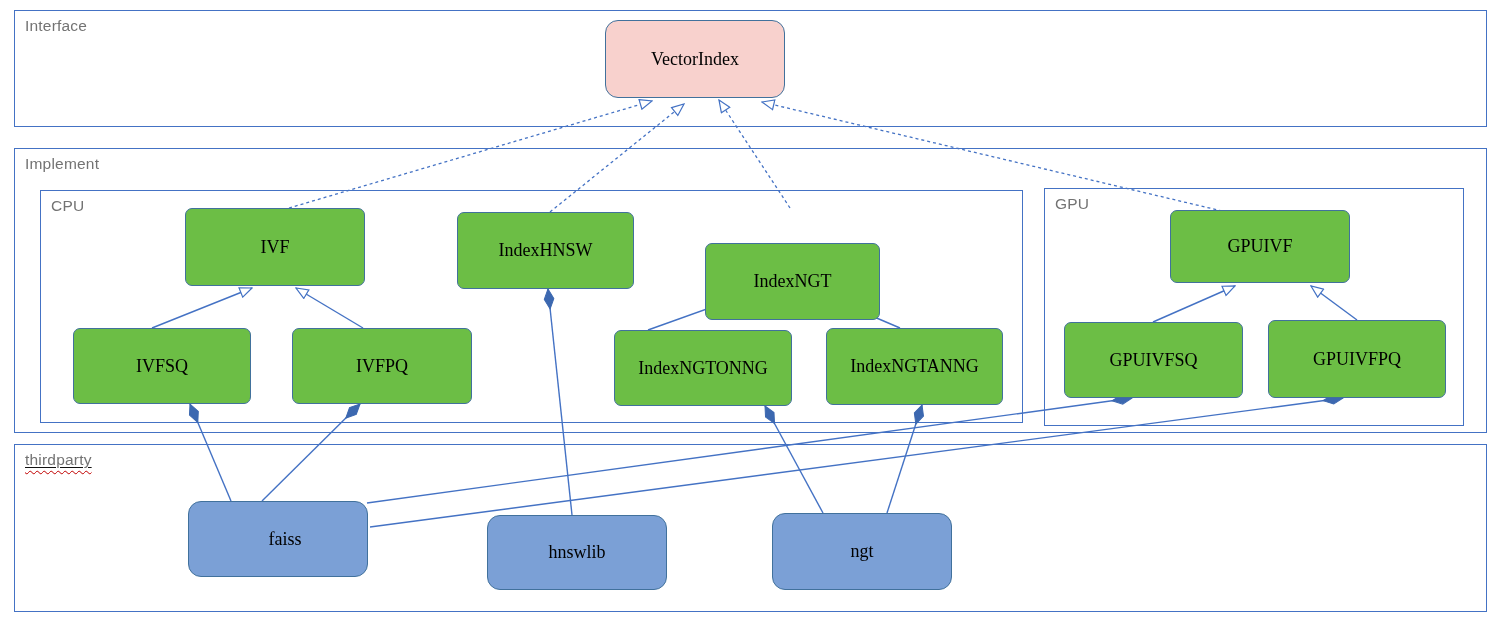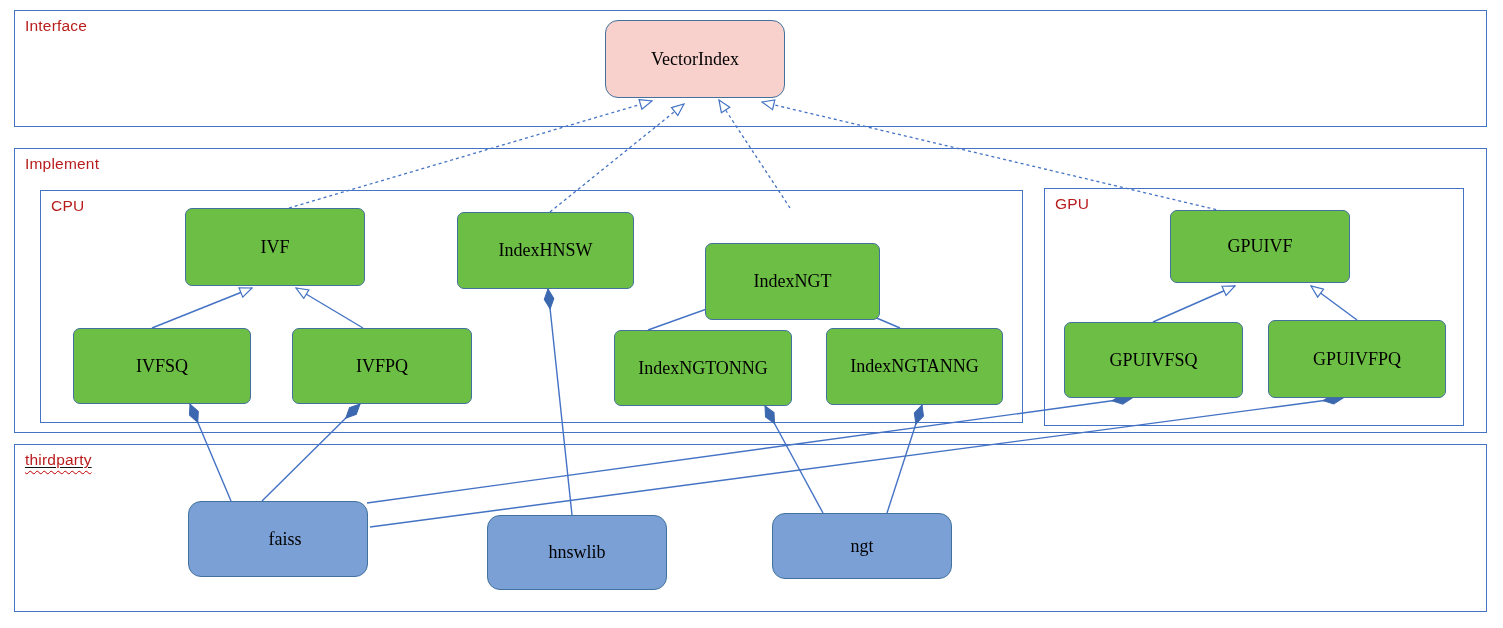--- a/index.html
+++ b/index.html
@@ -15,21 +15,21 @@
   html,body{margin:0;padding:0;background:#ffffff;}
   .canvas{
     position:relative;width:1503px;height:628px;background:#ffffff;
     font-family:"Liberation Sans",sans-serif;overflow:hidden;
   }
   .section{
     position:absolute;border:1.6px solid var(--section-border);
     background:transparent;box-sizing:border-box;
   }
   .section-label{
-    position:absolute;left:10px;top:6px;font-size:15.5px;color:#b91c1c;
+    position:absolute;left:10px;top:6px;font-size:15.5px;color:#737373;
     font-family:"Liberation Sans",sans-serif;letter-spacing:.2px;
   }
   .squiggly{
     text-decoration:underline wavy #C00000;text-underline-offset:5px;text-decoration-thickness:1px;
   }
   .squiggly .inner{
     text-decoration:underline solid #111111;text-underline-offset:2px;text-decoration-thickness:1px;
   }
   .node{
     position:absolute;border:1.5px solid var(--node-border);border-radius:7px;
@@ -133,17 +133,17 @@
   <div class="node green" style="left:1268px;top:320px;width:178px;height:78px;">
       <span>GPUIVFPQ</span>
     </div>
 
   <div class="node blue" style="left:188px;top:501px;width:180px;height:76px;padding-left:14px;">
       <span>faiss</span>
     </div>
   <div class="node blue" style="left:487px;top:515px;width:180px;height:75px;text-align:center;">
       <span>hnswlib</span>
     </div>
-  <div class="node blue" style="left:772px;top:513px;width:180px;height:66px;">
+  <div class="node blue" style="left:772px;top:513px;width:180px;height:77px;">
       <span>ngt</span>
     </div>
 
 </div>
 
 </body></html>

